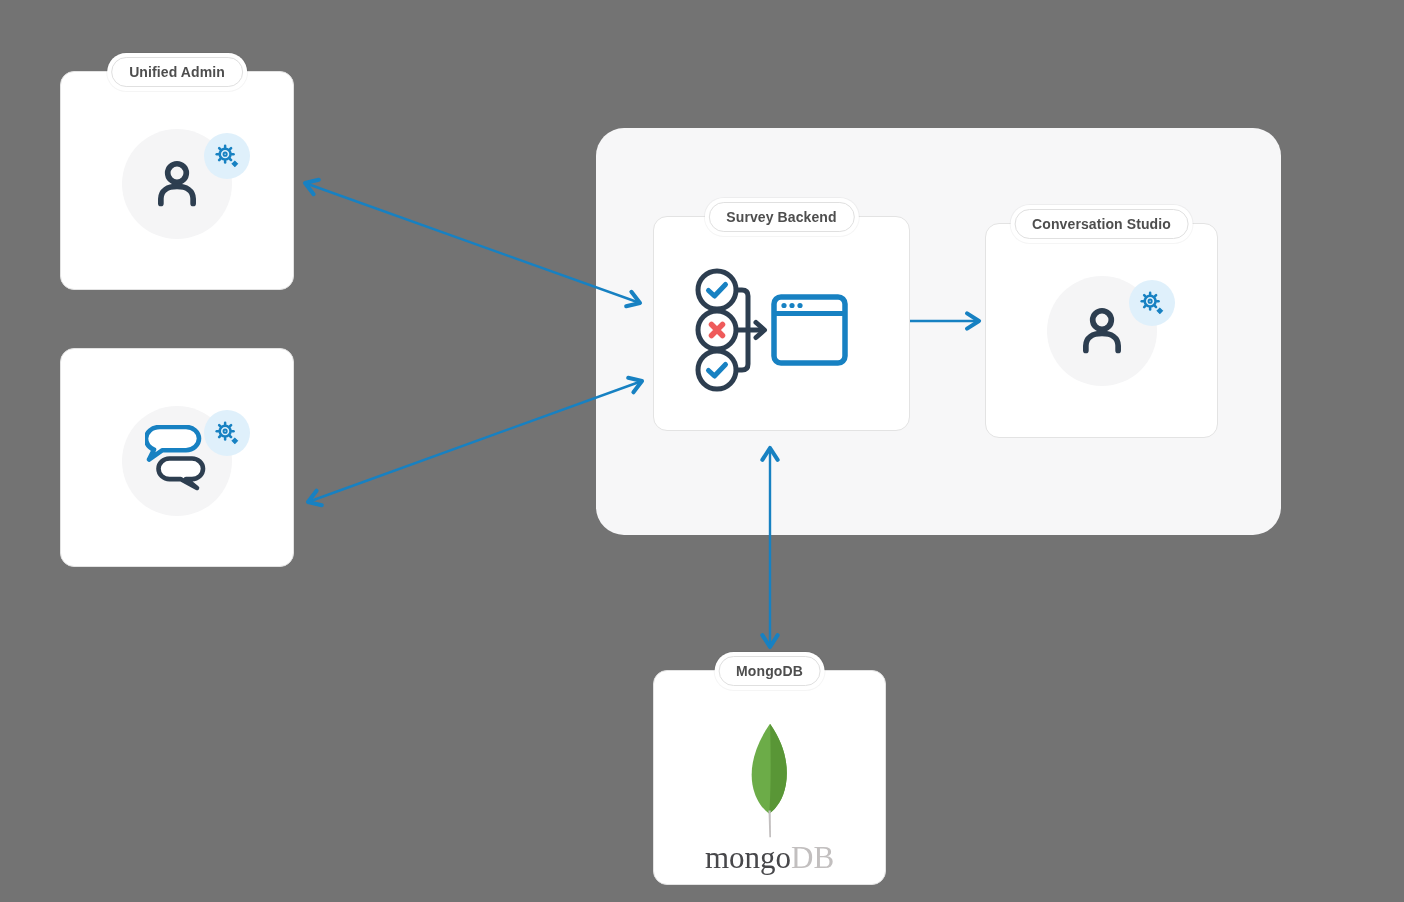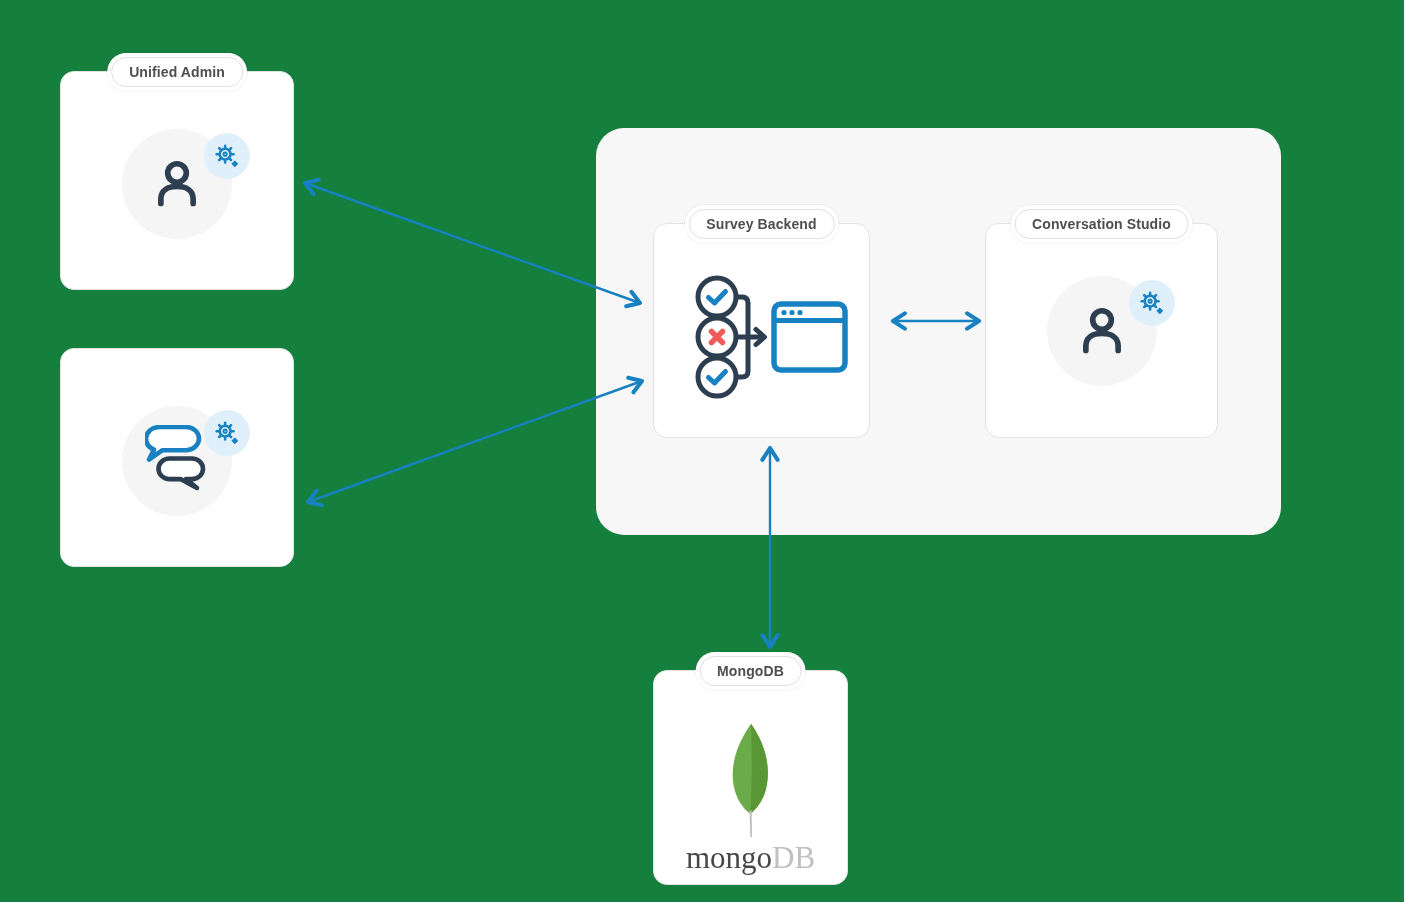--- a/index.html
+++ b/index.html
@@ -17,41 +17,41 @@
     --badge-bg: #dff0fb;
     --avatar-bg: #f5f5f6;
   }
   * { margin: 0; padding: 0; box-sizing: border-box; }
   html, body { background: #fff; }
   body { font-family: "Liberation Sans", sans-serif; }
   .canvas {
     position: relative;
     width: 1404px;
     height: 902px;
-    background: #15803d;
+    background: #737373;
     overflow: hidden;
   }
   .group-container {
     position: absolute;
     left: 596px; top: 128px;
     width: 685px; height: 407px;
     background: var(--group-bg);
     border-radius: 28px;
   }
   .card {
     position: absolute;
     background: #fff;
     border: 1px solid var(--card-border);
     border-radius: 14px;
   }
   .card-unified-admin        { left: 60px;  top: 71px;  width: 234px; height: 219px; }
   .card-conversation-controller { left: 60px; top: 348px; width: 234px; height: 219px; }
-  .card-survey-backend       { left: 653px; top: 223px; width: 217px; height: 215px; }
+  .card-survey-backend       { left: 653px; top: 216px; width: 257px; height: 215px; }
   .card-conversation-studio  { left: 985px; top: 223px; width: 233px; height: 215px; }
-  .card-mongodb              { left: 653px; top: 670px; width: 195px; height: 215px; text-align: center; }
+  .card-mongodb              { left: 653px; top: 670px; width: 233px; height: 215px; text-align: center; }
   .pill {
     position: absolute;
     top: 0; left: 50%;
     transform: translate(-50%, -50%);
     background: #fff;
     border: 1px solid #e0e0e0;
     border-radius: 999px;
     padding: 6px 17px;
     font-size: 14px;
     font-weight: 700;

